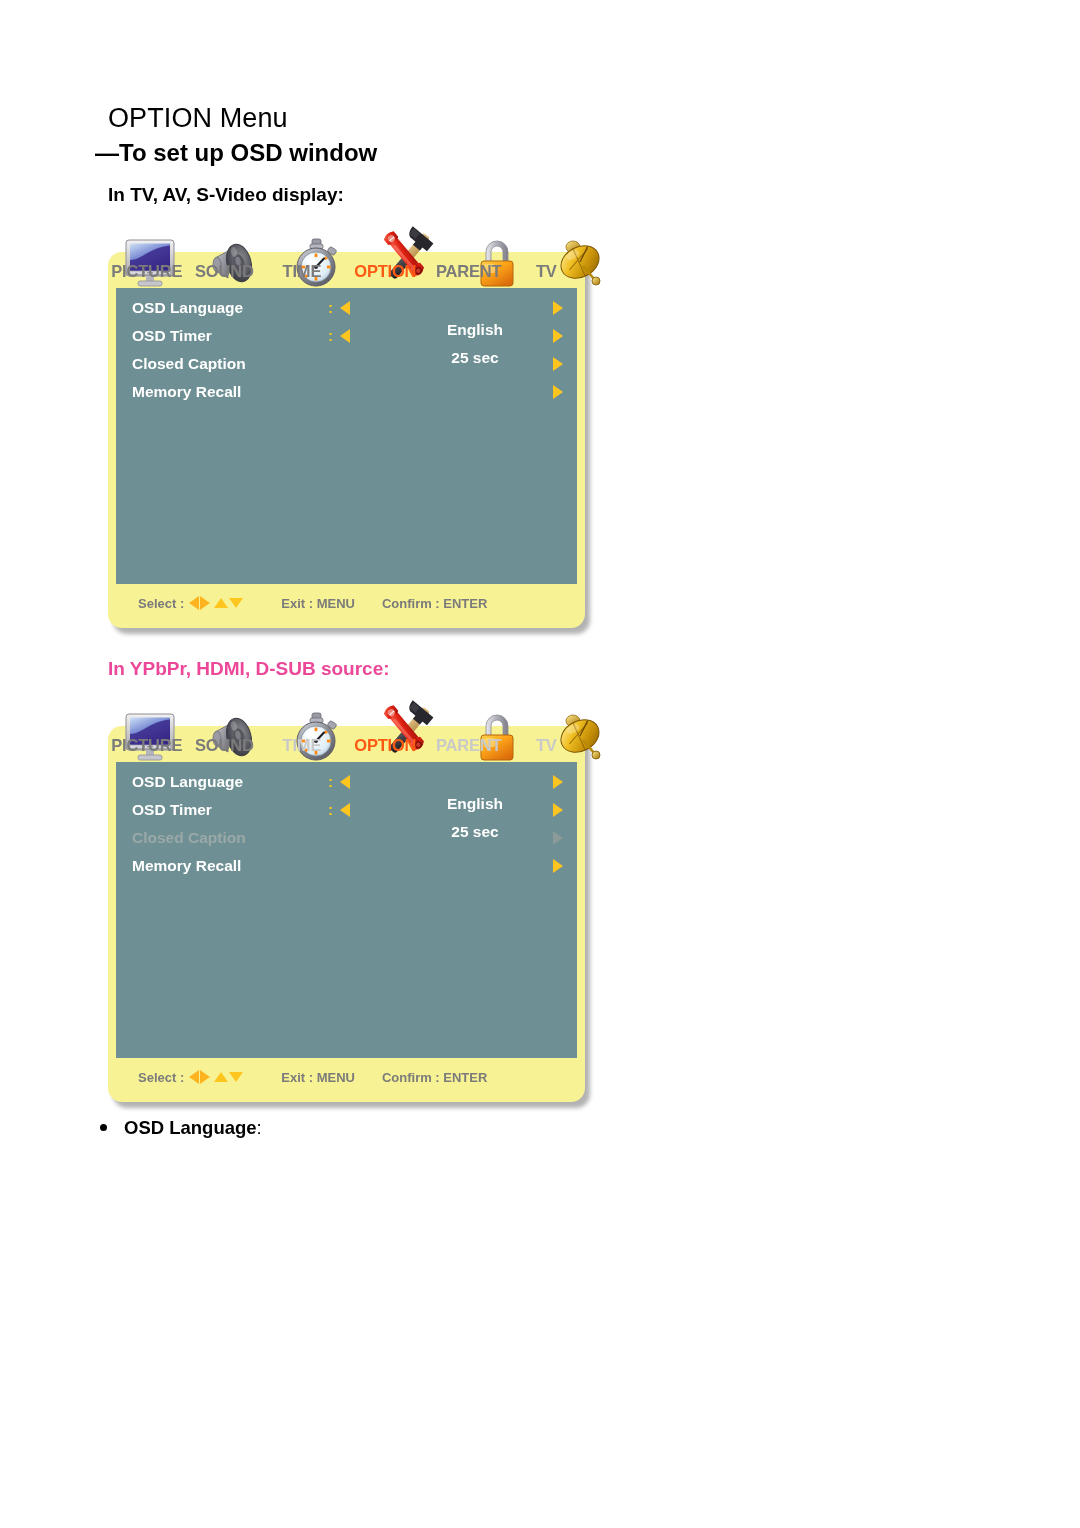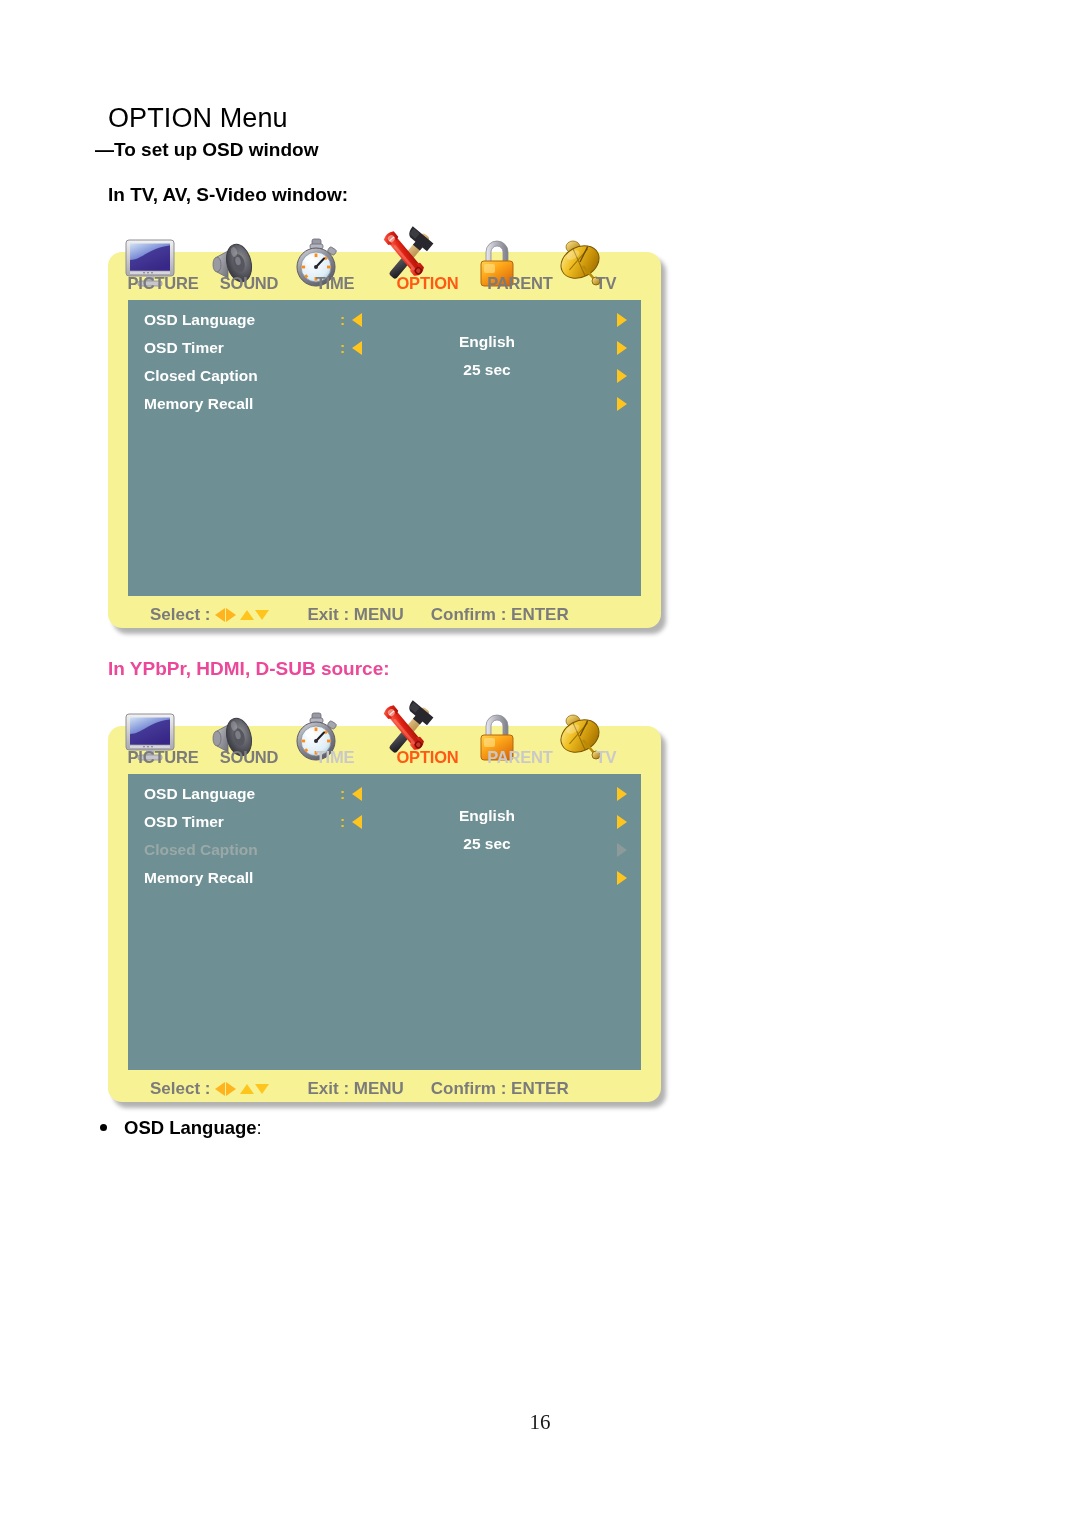--- a/index.html
+++ b/index.html
@@ -31,21 +31,21 @@
     font-size: 27px;
     font-weight: normal;
     color: #000;
     letter-spacing: 0.1px;
   }
 
   .h-sub {
     position: absolute;
     left: 95px;
     top: 139px;
-    font-size: 19px;
+    font-size: 24px;
     font-weight: bold;
     color: #000;
   }
 
   .h-src1 {
     position: absolute;
     left: 108px;
     top: 184px;
     font-size: 19px;
     font-weight: bold;
@@ -57,25 +57,25 @@
     left: 108px;
     top: 658px;
     font-size: 19px;
     font-weight: bold;
     color: #ec4899;
   }
 
   
   .osd {
     position: absolute;
-    width: 553px;
+    width: 477px;
     background: #f7f294;
     border-radius: 14px;
     box-shadow: 5px 6px 4px rgba(0,0,0,0.30);
-    padding: 12px;
+    padding: 0;
   }
   .osd-1 { left: 108px; top: 252px; height: 376px; }
   .osd-2 { left: 108px; top: 726px; height: 376px; }
 
   
   .icon-strip {
     position: absolute;
     left: 0;
     top: -38px;
     width: 515px;
@@ -178,21 +178,21 @@
 
   .rows-pad { padding-top: 6px; }
 
   
   .hintbar {
     position: relative;
     height: 38px;
     display: flex;
     align-items: center;
     padding-left: 30px;
-    font-size: 17px;
+    font-size: 13px;
     font-weight: bold;
     color: #7b7b7b;
   }
   .hint-seg { display: flex; align-items: center; white-space: nowrap; }
   .hint-arrows {
     display: inline-flex;
     align-items: center;
     gap: 1px;
     margin-left: 5px;
   }
@@ -244,21 +244,21 @@
   }
 </style>
 </head>
 <body>
 
 <div class="page">
 
   <div class="h-title">OPTION Menu</div>
   <div class="h-sub">—To set up OSD window</div>
 
-  <div class="h-src1">In TV, AV, S-Video window:</div>
+  <div class="h-src1">In TV, AV, S-Video display:</div>
   <div class="h-src2">In YPbPr, HDMI, D-SUB source:</div>
 
   <div class="osd osd-1">
 
     <div class="icon-strip">
       <div class="icon-cell">
         <svg width="56" height="52" viewBox="0 0 56 52">
           <defs>
             <linearGradient id="scr1" x1="0" y1="0" x2="0.6" y2="1">
               <stop offset="0%" stop-color="#cfe2f5"></stop>
@@ -598,15 +598,14 @@
   </div>
 
   <div class="bullets">
     <div class="bullet">
       <span class="dot"></span>
       <b>OSD Language</b>
         <span>:</span>
     </div>
   </div>
 
-  <div class="pageno">16</div>
 
 </div>
 
 </body></html>

